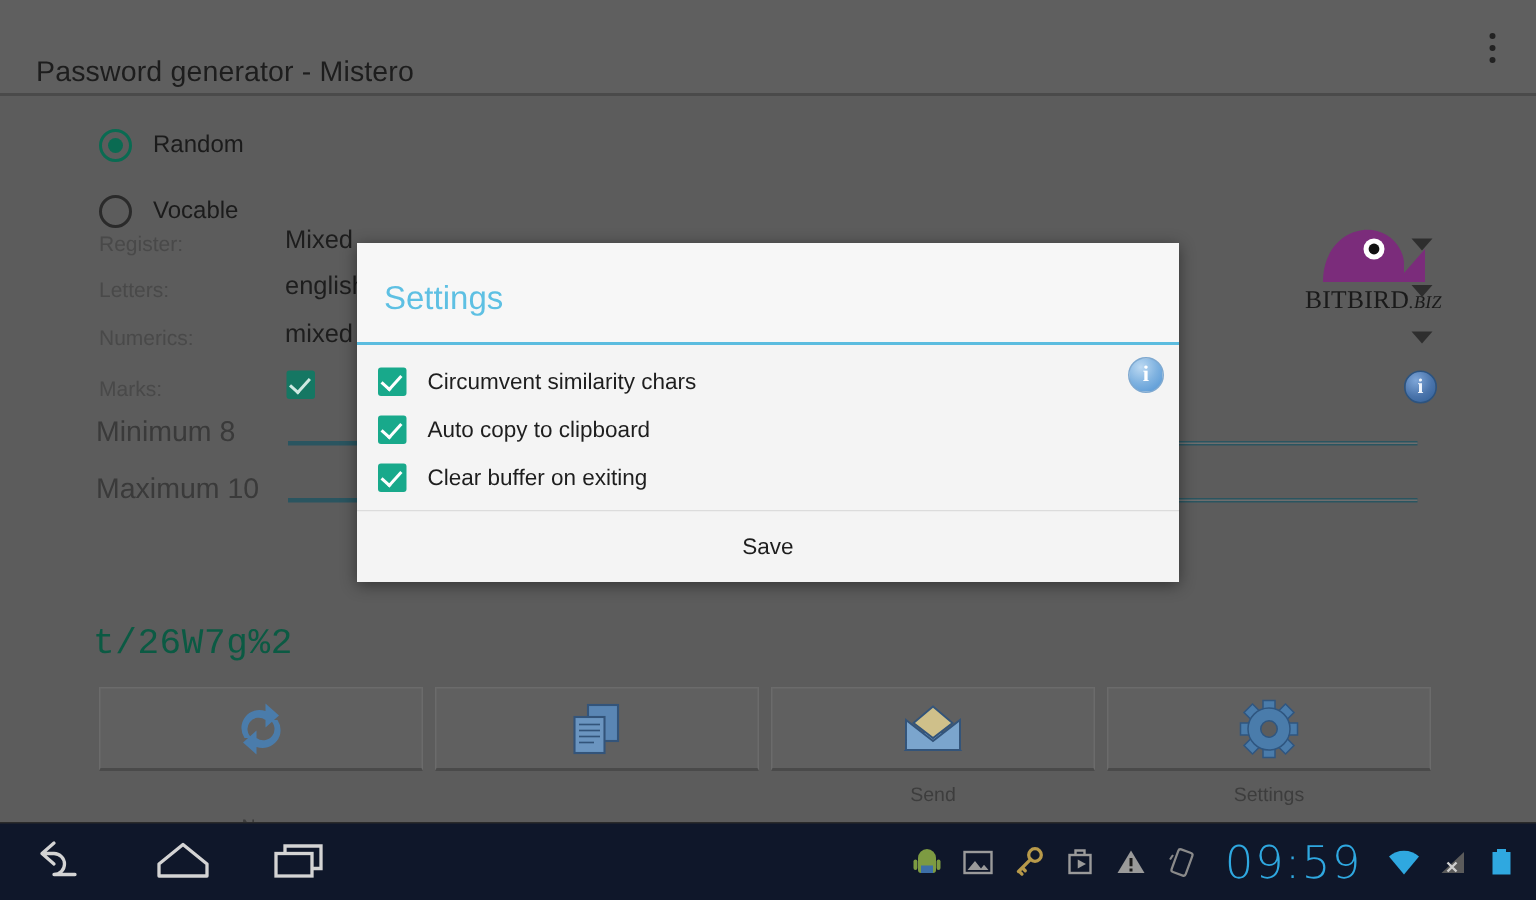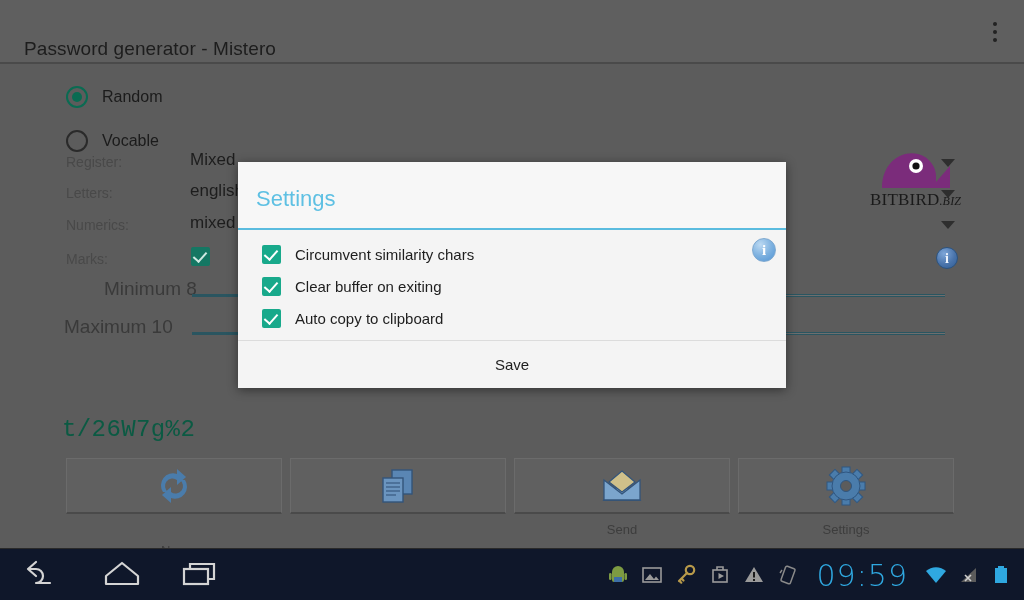--- a/index.html
+++ b/index.html
@@ -146,21 +146,21 @@
     border-bottom: 2px solid #5bbcdf;
     background: #f7f7f7;
   }
   #dialog-title {
     position: absolute; left: 18px; top: 24px;
     font-size: 22px; color: #5ec0e3;
   }
   #dialog-body { position: relative; height: 100px; background: #f4f4f4; padding: 8px 0 0 0; }
   .dlg-row {
     display: flex; align-items: center; height: 32px;
-    padding-left: 14px; cursor: pointer; margin-left: 10px;
+    padding-left: 14px; cursor: pointer;
   }
   .dlg-cb {
     width: 19px; height: 19px; background: #18a98b;
     border-radius: 2px; position: relative; flex: 0 0 auto;
   }
   .dlg-cb::after {
     content: ""; position: absolute;
     left: 5px; top: 2px; width: 6px; height: 11px;
     border: solid #ffffff; border-width: 0 2.5px 2.5px 0;
     transform: rotate(42deg);
@@ -238,21 +238,21 @@
     <div class="dropdown-arrow" style="left:941px; top:124px;"></div>
 
     <div class="form-label" style="left:66px; top:151px;">Numerics:</div>
     <div class="form-value" style="left:190px; top:147px;">mixed</div>
     <div class="dropdown-arrow" style="left:941px; top:155px;"></div>
 
     <div class="form-label" style="left:66px; top:185px;">Marks:</div>
     <div class="cb" style="left:191px; top:181px;"></div>
     <div class="info-ball" style="left:936px; top:181px;">i</div>
 
-    <div class="slider-label" style="left:64px; top:212px;margin-left:40px;">Minimum 8</div>
+    <div class="slider-label" style="left:64px; top:212px;">Minimum 8</div>
     <div class="slider-track" style="left:192px; top:228px; width:753px;">
       <span class="rest" style="width:345px;"></span>
     </div>
 
     <div class="slider-label" style="left:64px; top:250px;">Maximum 10</div>
     <div class="slider-track" style="left:192px; top:266px; width:753px;">
       <span class="rest" style="width:345px;"></span>
     </div>
 
     <div id="password">t/26W7g%2</div>
@@ -326,25 +326,25 @@
     </div>
     <div id="dialog-body">
       <div id="dlg-info">i</div>
 
       <div class="dlg-row">
         <span class="dlg-cb"></span>
         <span class="dlg-text">Circumvent similarity chars</span>
       </div>
       <div class="dlg-row">
         <span class="dlg-cb"></span>
-        <span class="dlg-text">Clear buffer on exiting</span>
+        <span class="dlg-text">Auto copy to clipboard</span>
       </div>
       <div class="dlg-row">
         <span class="dlg-cb"></span>
-        <span class="dlg-text">Auto copy to clipboard</span>
+        <span class="dlg-text">Clear buffer on exiting</span>
       </div>
     </div>
     <div id="dialog-foot">
       <div class="dlg-btn" id="btn-save">Save</div>
     </div>
   </div>
 
   <div id="navbar">
     <div class="nav-btn" style="left:16px;">
       <svg width="56" height="36" viewBox="0 0 56 36">

